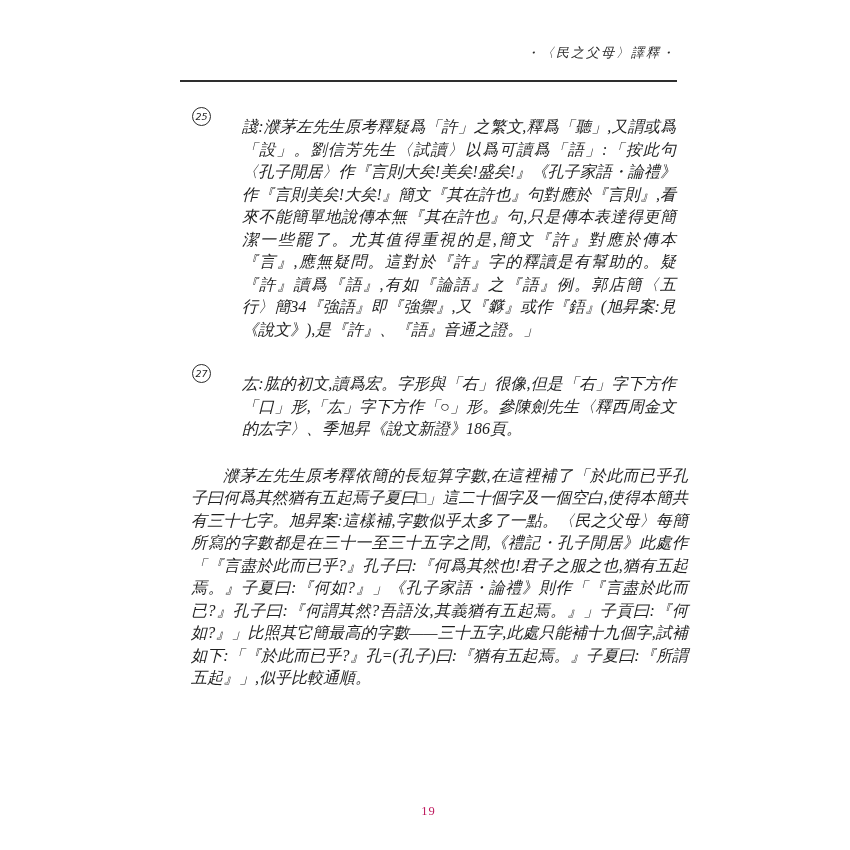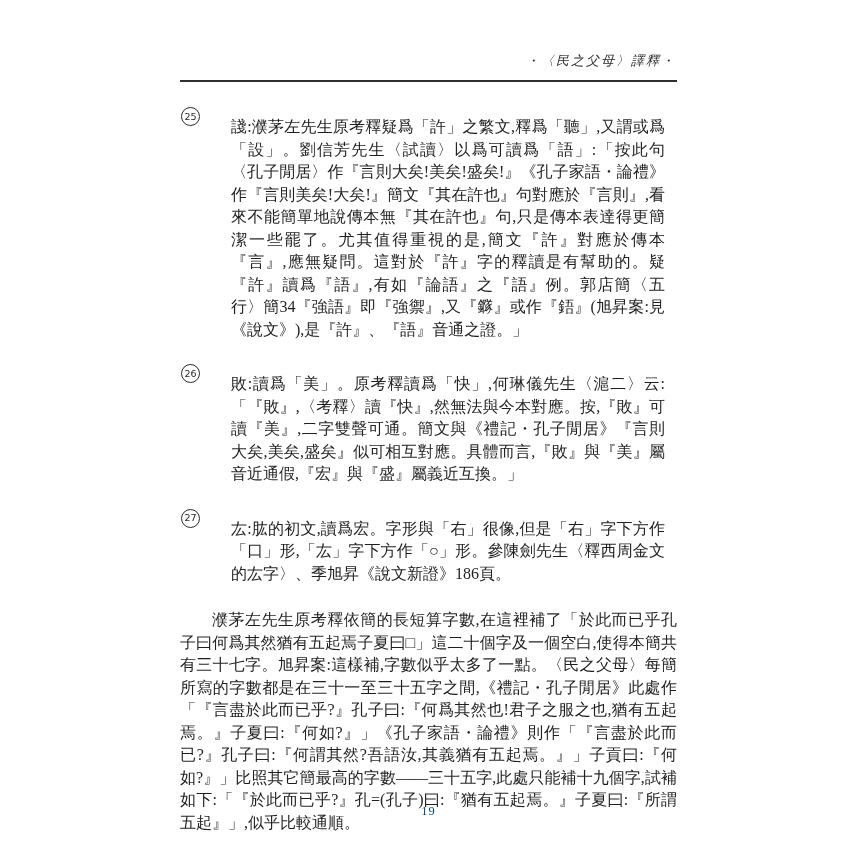--- a/index.html
+++ b/index.html
@@ -11,44 +11,45 @@
     position: relative;
     width: 850px;
     height: 850px;
     background: #ffffff;
     font-family: "Liberation Serif", "DejaVu Serif", serif;
     color: #1f1f1f;
     overflow: hidden;
   }
   .running-header {
     position: absolute;
-    top: 52px;
+    top: 44px;
     right: 174px;
     font-size: 13px;
     font-style: italic;
     letter-spacing: 2px;
     color: #2a2a2a;
     white-space: nowrap;
   }
   .header-rule {
     position: absolute;
     top: 80px;
     left: 180px;
     width: 497px;
     height: 2px;
     background: #2e2e2e;
   }
   .content {
     position: absolute;
     top: 104px;
-    left: 180px;
+    left: 191px;
     width: 497px;
     font-size: 16px;
     line-height: 22.5px;
     text-align: justify;
+    font-style: italic;
   }
   .annotation {
     display: flex;
     align-items: flex-start;
     margin: 0 0 8px 0;
   }
   .circled-num {
     flex: 0 0 auto;
     display: inline-flex;
     align-items: center;
@@ -72,43 +73,39 @@
     text-indent: 2em;
   }
   .page-number {
     position: absolute;
     top: 804px;
     left: 180px;
     width: 497px;
     text-align: center;
     font-size: 12.5px;
     letter-spacing: 1px;
-    color: #0c4a6e;
+    color: #be185d;
   }
 </style>
 </head>
 <body>
 
 <div class="page">
 
   <div class="running-header">・〈民之父母〉譯釋・</div>
 
   <div class="header-rule"></div>
 
   <div class="content">
 
     <div class="annotation">
       <span class="circled-num">25</span>
       <p class="annotation-text">諓:濮茅左先生原考釋疑爲「許」之繁文,釋爲「聽」,又謂或爲「設」。劉信芳先生〈試讀〉以爲可讀爲「語」:「按此句〈孔子閒居〉作『言則大矣!美矣!盛矣!』《孔子家語・論禮》作『言則美矣!大矣!』簡文『其在許也』句對應於『言則』,看來不能簡單地說傳本無『其在許也』句,只是傳本表達得更簡潔一些罷了。尤其值得重視的是,簡文『許』對應於傳本『言』,應無疑問。這對於『許』字的釋讀是有幫助的。疑『許』讀爲『語』,有如『論語』之『語』例。郭店簡〈五行〉簡34『強語』即『強禦』,又『䥙』或作『鋙』(旭昇案:見《說文》),是『許』、『語』音通之證。」</p>
     </div>
 
-    <div class="annotation">
-      <span class="circled-num">26</span>
-      <p class="annotation-text">敗:讀爲「美」。原考釋讀爲「快」,何琳儀先生〈滬二〉云:「『敗』,〈考釋〉讀『快』,然無法與今本對應。按,『敗』可讀『美』,二字雙聲可通。簡文與《禮記・孔子閒居》『言則大矣,美矣,盛矣』似可相互對應。具體而言,『敗』與『美』屬音近通假,『宏』與『盛』屬義近互換。」</p>
-    </div>
 
     <div class="annotation">
       <span class="circled-num">27</span>
       <p class="annotation-text">厷:肱的初文,讀爲宏。字形與「右」很像,但是「右」字下方作「口」形,「厷」字下方作「○」形。參陳劍先生〈釋西周金文的厷字〉、季旭昇《說文新證》186頁。</p>
     </div>
 
 
 
     <p class="closing-paragraph">濮茅左先生原考釋依簡的長短算字數,在這裡補了「於此而已乎孔子曰何爲其然猶有五起焉子夏曰□」這二十個字及一個空白,使得本簡共有三十七字。旭昇案:這樣補,字數似乎太多了一點。〈民之父母〉每簡所寫的字數都是在三十一至三十五字之間,《禮記・孔子閒居》此處作「『言盡於此而已乎?』孔子曰:『何爲其然也!君子之服之也,猶有五起焉。』子夏曰:『何如?』」《孔子家語・論禮》則作「『言盡於此而已?』孔子曰:『何謂其然?吾語汝,其義猶有五起焉。』」子貢曰:『何如?』」比照其它簡最高的字數——三十五字,此處只能補十九個字,試補如下:「『於此而已乎?』孔=(孔子)曰:『猶有五起焉。』子夏曰:『所謂五起』」,似乎比較通順。</p>
 

